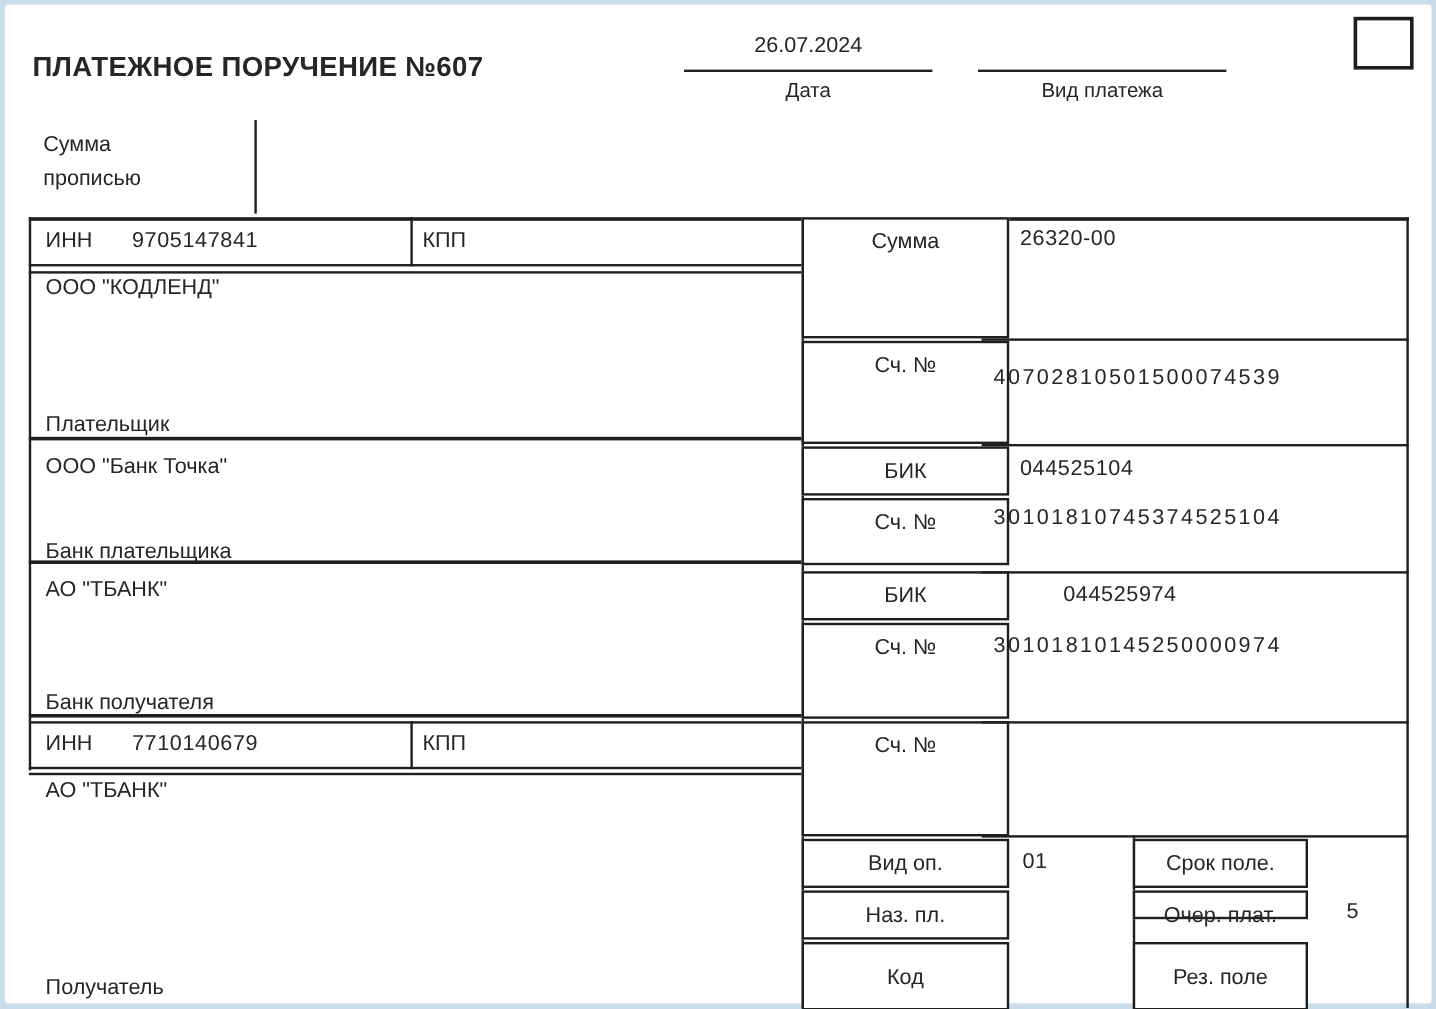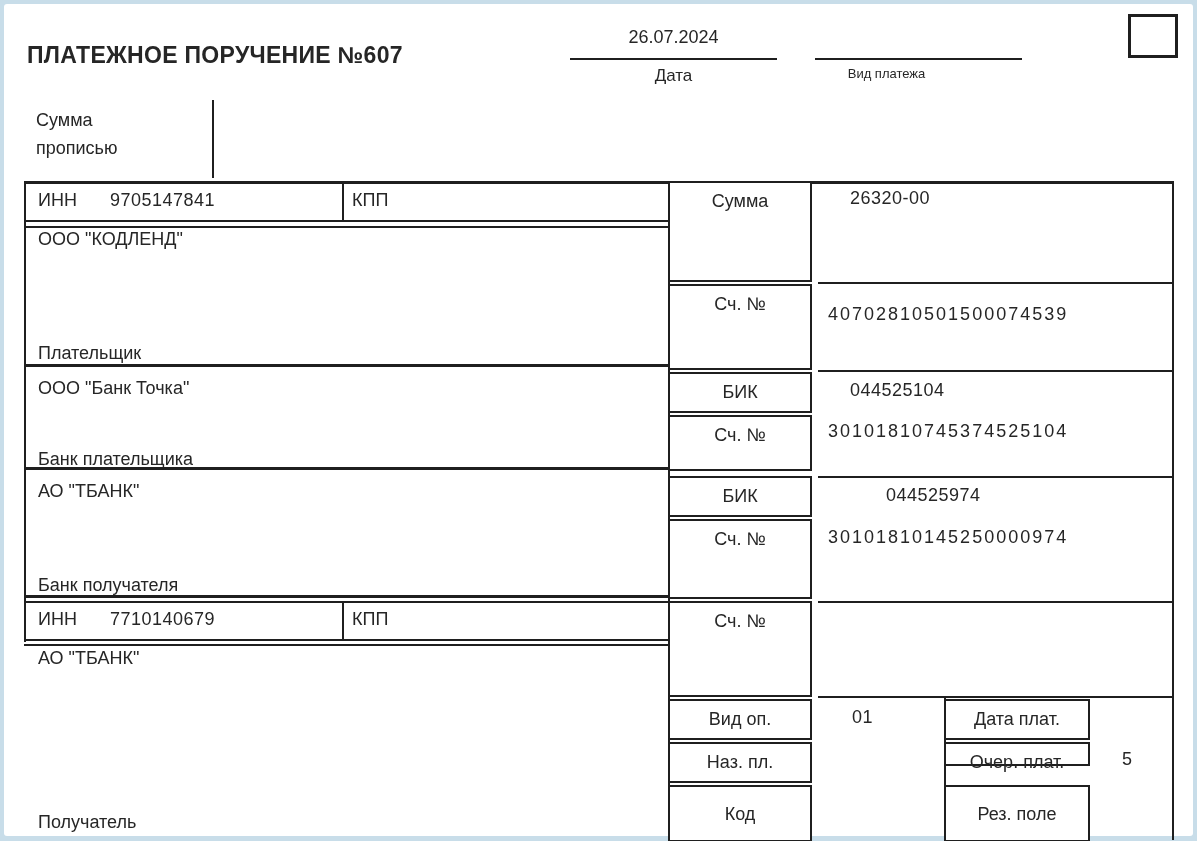--- a/index.html
+++ b/index.html
@@ -8,21 +8,21 @@
     font-family: "Liberation Sans", "DejaVu Sans", sans-serif;
     background:#cfe2ec;
     color:#262626;
   }
   .page { position:relative; width:1197px; height:841px; background:#c8dde9; overflow:hidden; }
   .doc  { position:absolute; left:4px; top:4px; width:1189px; height:832px; background:#ffffff; border-radius:3px; }
   .t    { position:absolute; font-size:18px; white-space:nowrap; color:#262626; }
   .bold { font-weight:700; }
   .hline{ position:absolute; background:#1f1f1f; }
   .vline{ position:absolute; background:#1f1f1f; }
-  .lbox { position:absolute; left:668px; width:144px; border:2px solid #1f1f1f;
+  .lbox { position:absolute; left:668px; width:173px; border:2px solid #1f1f1f;
           text-align:center; padding-top:8px; font-size:18px; background:#fff; }
   .lbox2{ position:absolute; left:944px; width:146px; border:2px solid #1f1f1f;
           text-align:center; padding-top:8px; font-size:18px; background:#fff; }
   .pad17{ padding-top:17px; }
   .num  { letter-spacing:0.5px;margin-left:22px; }
   .wide-num { letter-spacing:2px; }
   .center { text-align:center; }
   .uline { position:absolute; border-bottom:2px solid #1f1f1f; }
   .statusbox { position:absolute; border:3px solid #1f1f1f; background:#fff; }
 </style>
@@ -33,21 +33,21 @@
   <div class="doc"></div>
 
   <div class="t bold" style="left:27px; top:42px; font-size:23px; letter-spacing:0.3px;">ПЛАТЕЖНОЕ ПОРУЧЕНИЕ №607</div>
 
   <div class="t center" style="left:570px; top:27px; width:207px;">26.07.2024</div>
   <div class="uline" style="left:570px; top:36px; width:207px; height:24px;"></div>
   <div class="t center" style="left:570px; top:66px; width:207px; font-size:17px;">Дата</div>
 
   <div class="t center" style="left:815px; top:27px; width:207px;"></div>
   <div class="uline" style="left:815px; top:36px; width:207px; height:24px;"></div>
-  <div class="t center" style="left:783px; top:66px; width:207px; font-size:13px;">Вид платежа</div>
+  <div class="t center" style="left:815px; top:66px; width:207px; font-size:17px;">Вид платежа</div>
 
   <div class="statusbox" style="left:1128px; top:14px; width:50px; height:44px;"></div>
 
   <div class="t" style="left:36px; top:107px; width:120px; white-space:normal; line-height:1.55;">Сумма прописью</div>
   <div class="vline" style="left:212px; top:100px; width:2px; height:78px;"></div>
 
   <div class="hline" style="left:24px; top:181px; width:1150px; height:3px;"></div>
   <div class="vline" style="left:24px;  top:181px; width:2px; height:461px;"></div>
   <div class="vline" style="left:668px; top:181px; width:2px; height:659px;"></div>
   <div class="vline" style="left:1172px;top:181px; width:2px; height:659px;"></div>
@@ -95,21 +95,21 @@
   <div class="lbox" style="top:742px; height:41px;">Наз. пл.</div>
   <div class="lbox pad17" style="top:785px; height:57px;">Код</div>
 
   <div class="hline" style="left:818px; top:282px; width:356px; height:2px;"></div>
   <div class="hline" style="left:818px; top:370px; width:356px; height:2px;"></div>
   <div class="hline" style="left:818px; top:476px; width:356px; height:2px;"></div>
   <div class="hline" style="left:818px; top:601px; width:356px; height:2px;"></div>
   <div class="hline" style="left:818px; top:696px; width:356px; height:2px;"></div>
   <div class="vline" style="left:944px; top:696px; width:2px; height:145px;"></div>
 
-  <div class="lbox2" style="top:699px; height:41px;">Дата плат.</div>
+  <div class="lbox2" style="top:699px; height:41px;">Срок поле.</div>
   <div class="lbox2" style="top:742px; height:24px;">Очер. плат.</div>
   <div class="lbox2 pad17" style="top:785px; height:57px;">Рез. поле</div>
 
   <div class="t num" style="left:828px; top:188px;">26320-00</div>
   <div class="t wide-num" style="left:828px; top:304px;">40702810501500074539</div>
   <div class="t num" style="left:828px; top:380px;">044525104</div>
   <div class="t wide-num" style="left:828px; top:421px;">30101810745374525104</div>
   <div class="t num" style="left:864px; top:485px;">044525974</div>
   <div class="t wide-num" style="left:828px; top:527px;">30101810145250000974</div>
   <div class="t num" style="left:828px; top:612px;"></div>

